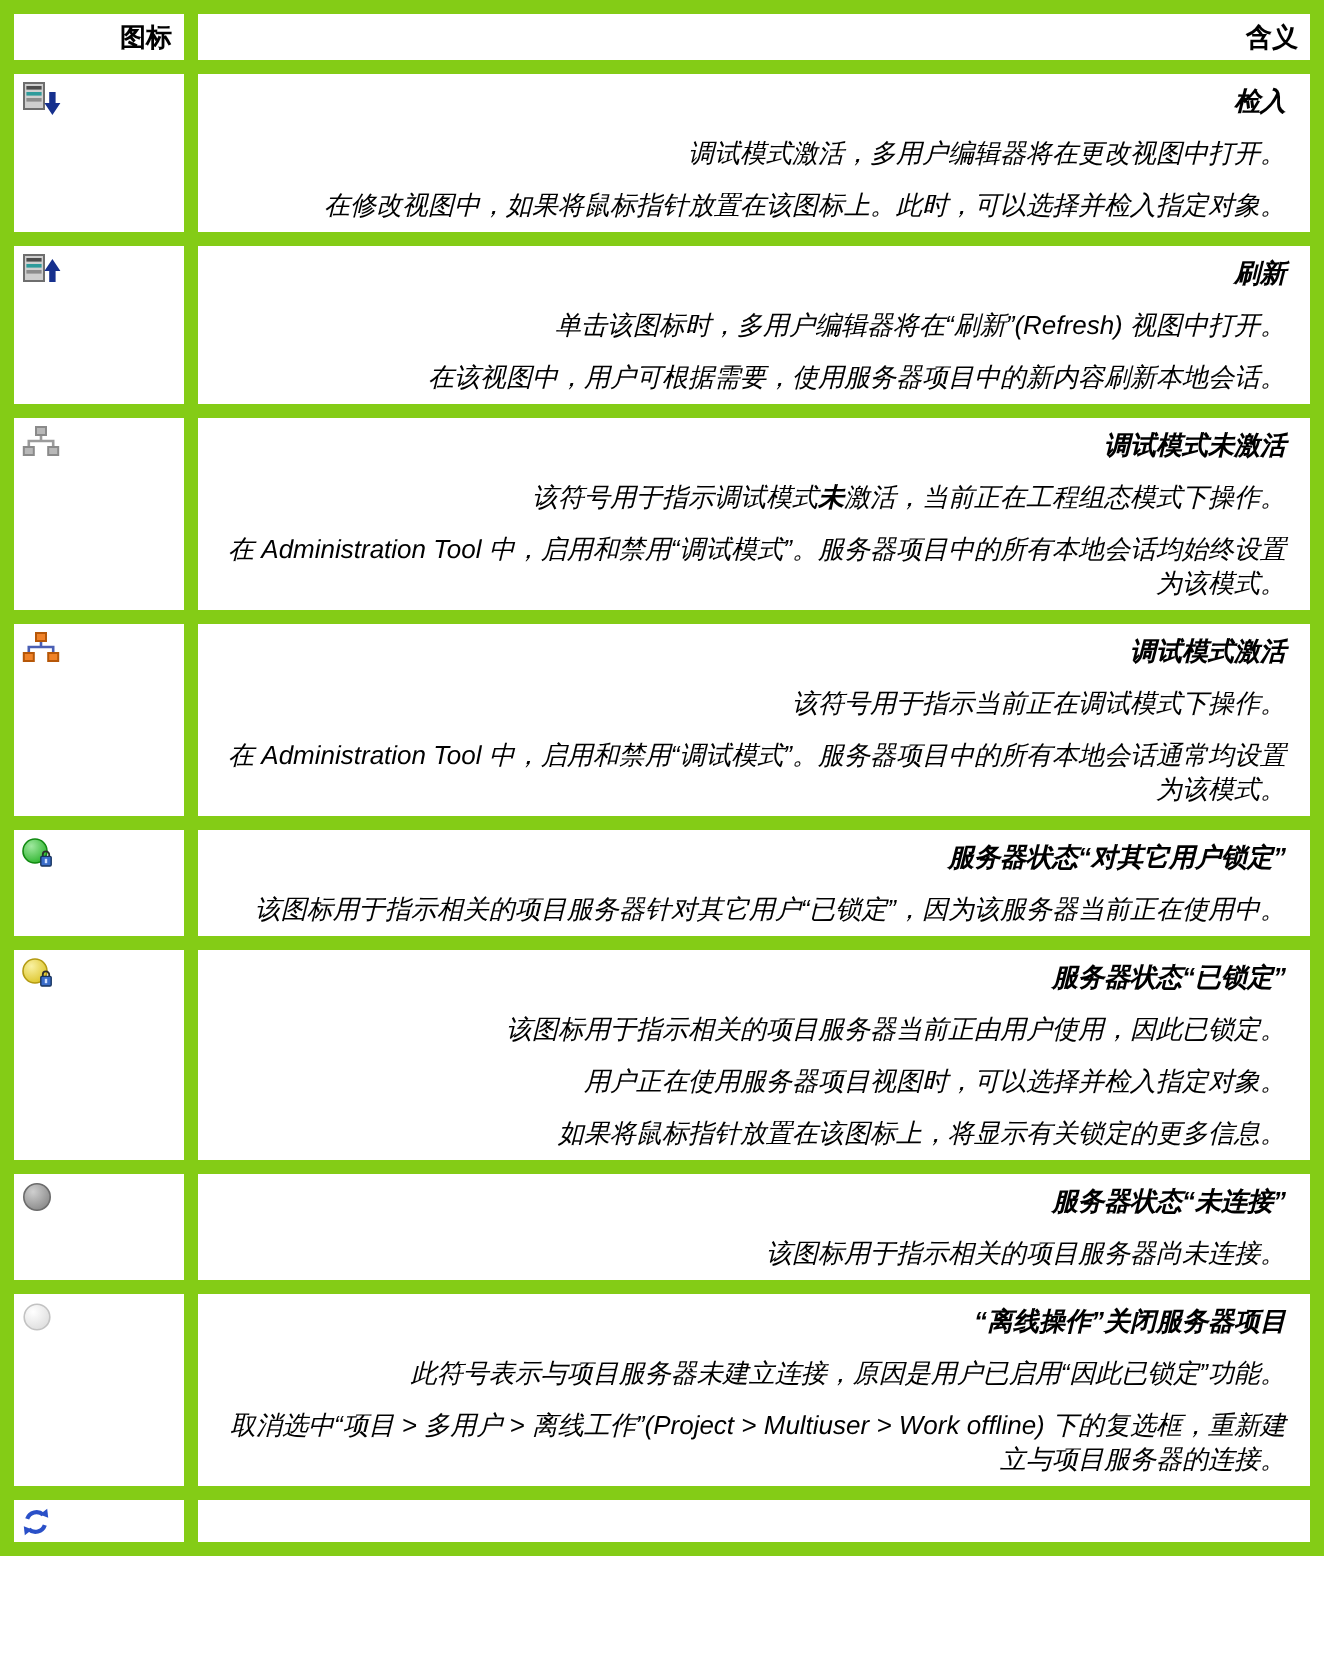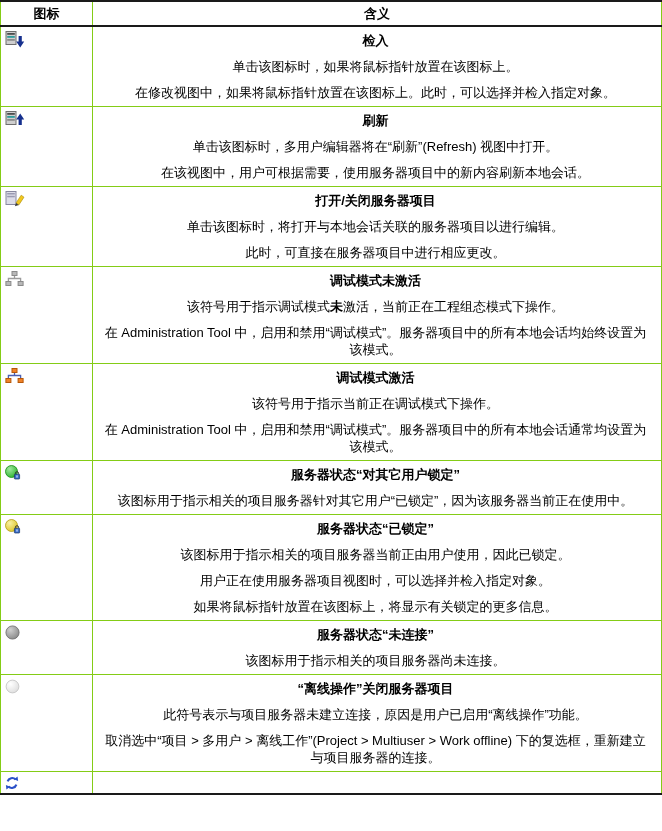--- a/index.html
+++ b/index.html
@@ -11,38 +11,38 @@
   table.icon-table {
     width: 662px;
     border-collapse: collapse;
     table-layout: fixed;
     border: 1px solid #1a1a1a;
     border-top: 2px solid #1a1a1a;
     border-bottom: 2px solid #1a1a1a;
   }
   col.c-icon { width: 92px; }
   th, td {
-    border: 1px solid #84cc16;
+    border: 7px solid #84cc16;
     vertical-align: top;
-    text-align: center;
+    text-align: right;
   }
   th {
     font-size: 13px;
     font-weight: bold;
     padding: 3px 6px 2px 6px;
     border-bottom: 2px solid #1a1a1a;
     background: #fff;
   }
   td.icon-cell { padding: 4px 3px 3px 4px; }
   td.meaning-cell {
     padding: 5px 12px 5px 9px;
     font-size: 13px;
     line-height: 17px;
   }
-  td.meaning-cell p { margin: 0 0 9px 0; }
+  td.meaning-cell p { margin: 0 0 9px 0; font-style: italic; }
   td.meaning-cell p:last-child { margin-bottom: 0; }
   p.cell-title { font-weight: bold; }
   .icon-slot svg { display: block; }
 </style>
 </head>
 <body>
 
 <table class="icon-table">
   <colgroup>
       <col class="c-icon">
@@ -60,54 +60,38 @@
     <svg width="21" height="18" viewBox="0 0 21 18">
       <rect x="1" y="0.5" width="10" height="13" fill="#cfcfcf" stroke="#6e6e6e"></rect>
       <rect x="2.2" y="2" width="7.6" height="1.8" fill="#4d4d4d"></rect>
       <rect x="2.2" y="5" width="7.6" height="1.8" fill="#2e9b9b"></rect>
       <rect x="2.2" y="8" width="7.6" height="1.8" fill="#8c8c8c"></rect>
       <polygon points="13.6,5 16.8,5 16.8,10.5 19.2,10.5 15.2,16.5 11.2,10.5 13.6,10.5" fill="#16308e"></polygon>
     </svg>
   </span></span></td>
     <td class="meaning-cell">
           <p class="cell-title">检入</p>
-          <p>单击该图标时，如果将鼠标指针放置在该图标上。</p>
+          <p>调试模式激活，多用户编辑器将在更改视图中打开。</p>
           <p>在修改视图中，如果将鼠标指针放置在该图标上。此时，可以选择并检入指定对象。</p>
         </td>
   </tr>
       <tr>
     <td class="icon-cell"><span class="icon-slot"><span>
     <svg width="21" height="18" viewBox="0 0 21 18">
       <rect x="1" y="0.5" width="10" height="13" fill="#cfcfcf" stroke="#6e6e6e"></rect>
       <rect x="2.2" y="2" width="7.6" height="1.8" fill="#4d4d4d"></rect>
       <rect x="2.2" y="5" width="7.6" height="1.8" fill="#2e9b9b"></rect>
       <rect x="2.2" y="8" width="7.6" height="1.8" fill="#8c8c8c"></rect>
       <polygon points="15.2,2.5 19.2,8.5 16.8,8.5 16.8,14 13.6,14 13.6,8.5 11.2,8.5" fill="#16308e"></polygon>
     </svg>
   </span></span></td>
     <td class="meaning-cell">
           <p class="cell-title">刷新</p>
           <p>单击该图标时，多用户编辑器将在“刷新”(Refresh) 视图中打开。</p>
           <p>在该视图中，用户可根据需要，使用服务器项目中的新内容刷新本地会话。</p>
-        </td>
-  </tr>
-      <tr>
-    <td class="icon-cell"><span class="icon-slot"><span>
-    <svg width="21" height="18" viewBox="0 0 21 18">
-      <rect x="1" y="0.5" width="10" height="13" fill="#dcdce8" stroke="#8888a0"></rect>
-      <rect x="2.2" y="2" width="7.6" height="1.5" fill="#9a9ab2"></rect>
-      <rect x="2.2" y="4.8" width="7.6" height="1.5" fill="#9a9ab2"></rect>
-      <polygon points="11,12 16.2,4.2 19,6.2 13.8,14" fill="#f2c71d" stroke="#a98a00" stroke-width="0.6"></polygon>
-      <polygon points="11,12 13.8,14 9.9,15.2" fill="#3b3b3b"></polygon>
-    </svg>
-  </span></span></td>
-    <td class="meaning-cell">
-          <p class="cell-title">打开/关闭服务器项目</p>
-          <p>单击该图标时，将打开与本地会话关联的服务器项目以进行编辑。</p>
-          <p>此时，可直接在服务器项目中进行相应更改。</p>
         </td>
   </tr>
       <tr>
     <td class="icon-cell"><span class="icon-slot"><span>
     <svg width="19" height="16" viewBox="0 0 19 16">
       <g stroke="#9b9b9b" stroke-width="1.3" fill="none">
         <path d="M9.5 4.5 v3"></path>
         <path d="M3.4 10.5 V7.5 H15.6 V10.5"></path>
       </g>
       <rect x="7" y="0.5" width="5" height="4" fill="#b8b8b8" stroke="#8a8a8a"></rect>
@@ -205,21 +189,21 @@
         <radialGradient id="gradLightA" cx="35%" cy="30%" r="75%">
           <stop offset="0%" stop-color="#ffffff"></stop>
                     <stop offset="100%" stop-color="#dedede"></stop>
         </radialGradient>
       </defs>
       <circle cx="7.5" cy="7.5" r="6.4" fill="url(#gradLightA)" stroke="#c2c2c2" stroke-width="0.8"></circle>
     </svg>
   </span></span></td>
     <td class="meaning-cell">
           <p class="cell-title">“离线操作”关闭服务器项目</p>
-          <p>此符号表示与项目服务器未建立连接，原因是用户已启用“离线操作”功能。</p>
+          <p>此符号表示与项目服务器未建立连接，原因是用户已启用“因此已锁定”功能。</p>
           <p>取消选中“项目 &gt; 多用户 &gt; 离线工作”(Project &gt; Multiuser &gt; Work offline) 下的复选框，重新建立与项目服务器的连接。</p>
         </td>
   </tr>
       <tr>
     <td class="icon-cell"><span class="icon-slot"><span>
     <svg width="14" height="14" viewBox="0 0 14 14">
       <g fill="none" stroke="#2a50c8" stroke-width="2.1">
         <path d="M2.6 5.4 A4.9 4.9 0 0 1 10.6 3.4"></path>
         <path d="M11.4 8.6 A4.9 4.9 0 0 1 3.4 10.6"></path>
       </g>

